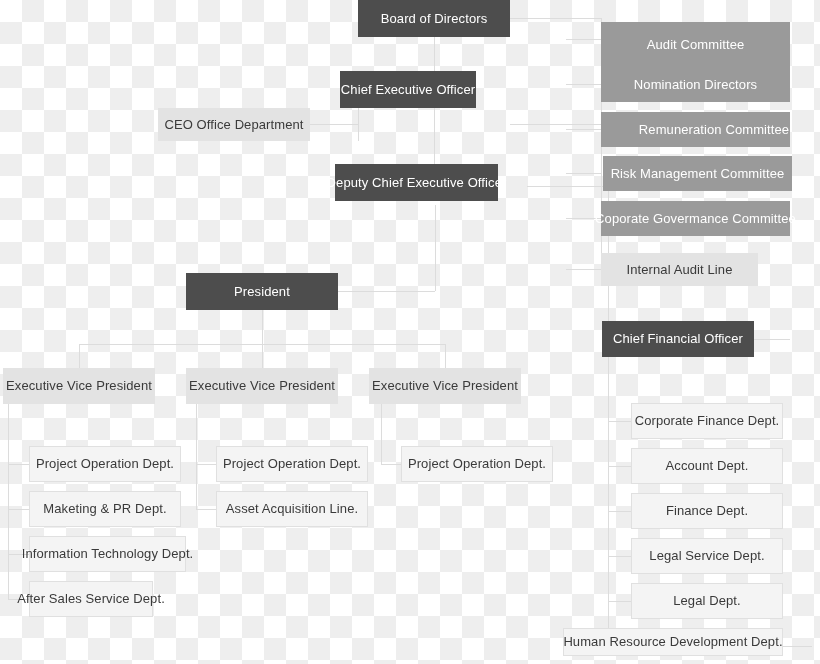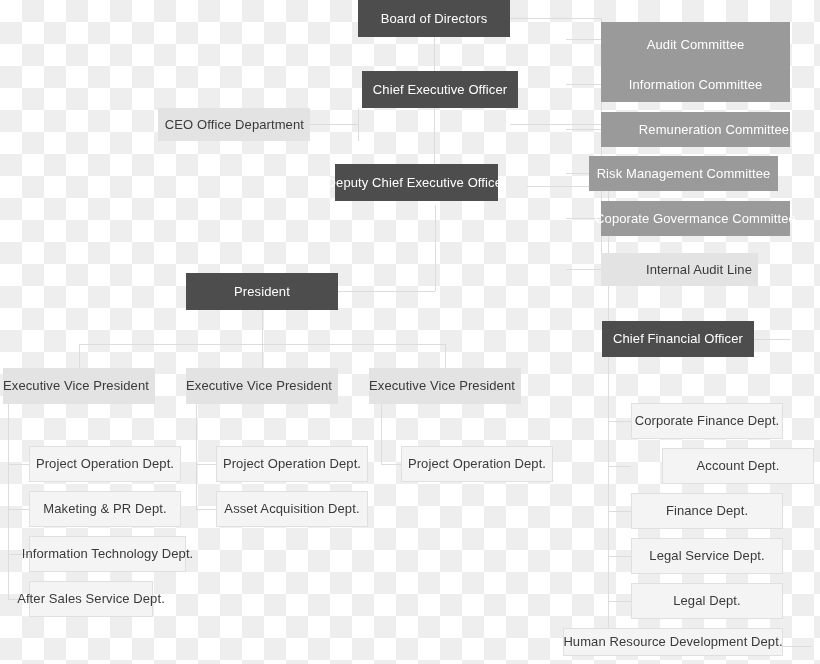--- a/index.html
+++ b/index.html
@@ -45,21 +45,20 @@
     background: #4d4d4d;
     color: #ffffff;
   }
   .lvl-mid {
     background: #9a9a9a;
     color: #ffffff;
   }
   .lvl-light {
     background: #e3e3e3;
     color: #3a3a3a;
-    justify-content: flex-end;
   }
   .lvl-pale {
     background: #f4f4f4;
     color: #3a3a3a;
     border: 1px solid #e0e0e0;
   }
 </style>
 </head>
 <body>
 
@@ -88,21 +87,21 @@
       <path d="M 381 404 L 381 464 M 381 464 L 401 464" fill="none" stroke="#dcdcdc" stroke-width="1" shape-rendering="crispEdges"></path>
       <path d="M 608 357 L 608 646 M 608 421 L 631 421 M 608 466 L 631 466 M 608 511 L 631 511 M 608 556 L 631 556 M 608 601 L 631 601 M 608 646 L 563 646" fill="none" stroke="#dcdcdc" stroke-width="1" shape-rendering="crispEdges"></path>
       <path d="M 783 646 L 812 646" fill="none" stroke="#dcdcdc" stroke-width="1" shape-rendering="crispEdges"></path>
       <path d="M 754 339 L 790 339" fill="none" stroke="#dcdcdc" stroke-width="1" shape-rendering="crispEdges"></path>
     </svg>
 
   <div id="nodes">
       <div class="node lvl-dark" style="left: 358px; top: 0px; width: 152px; height: 37px;">
         <span>Board of Directors</span>
       </div>
-      <div class="node lvl-dark" style="left: 362px; top: 71px; width: 156px; height: 37px;">
+      <div class="node lvl-dark" style="left: 340px; top: 71px; width: 136px; height: 37px;">
         <span>Chief Executive Officer</span>
       </div>
       <div class="node lvl-light" style="left: 158px; top: 108px; width: 152px; height: 33px;">
         <span>CEO Office Department</span>
       </div>
       <div class="node lvl-dark" style="left: 335px; top: 164px; width: 163px; height: 37px; justify-content: center;">
         <span>Deputy Chief Executive Officer</span>
       </div>
       <div class="node lvl-dark" style="left: 186px; top: 273px; width: 152px; height: 37px;">
         <span>President</span>
@@ -125,50 +124,50 @@
       <div class="node lvl-pale" style="left: 29px; top: 536px; width: 157px; height: 36px;">
         <span>Information Technology Dept.</span>
       </div>
       <div class="node lvl-pale" style="left: 29px; top: 581px; width: 124px; height: 36px;">
         <span>After Sales Service Dept.</span>
       </div>
       <div class="node lvl-pale" style="left: 216px; top: 446px; width: 152px; height: 36px;">
         <span>Project Operation Dept.</span>
       </div>
       <div class="node lvl-pale" style="left: 216px; top: 491px; width: 152px; height: 36px;">
-        <span>Asset Acquisition Dept.</span>
+        <span>Asset Acquisition Line.</span>
       </div>
       <div class="node lvl-pale" style="left: 401px; top: 446px; width: 152px; height: 36px;">
         <span>Project Operation Dept.</span>
       </div>
       <div class="node lvl-mid" style="left: 601px; top: 22px; width: 189px; height: 45px;">
         <span>Audit Committee</span>
       </div>
       <div class="node lvl-mid" style="left: 601px; top: 67px; width: 189px; height: 35px;">
-        <span>Information Committee</span>
+        <span>Nomination Directors</span>
       </div>
       <div class="node lvl-mid" style="left: 601px; top: 112px; width: 189px; height: 35px; padding-left: 43px;">
         <span>Remuneration Committee</span>
       </div>
-      <div class="node lvl-mid" style="left: 589px; top: 156px; width: 189px; height: 35px; text-align: center;">
+      <div class="node lvl-mid" style="left: 603px; top: 156px; width: 189px; height: 35px; text-align: center;">
         <span>Risk Management Committee</span>
       </div>
       <div class="node lvl-mid" style="left: 601px; top: 201px; width: 189px; height: 35px;">
         <span>Coporate Govermance Committee</span>
       </div>
       <div class="node lvl-light" style="left: 601px; top: 253px; width: 157px; height: 33px;">
         <span>Internal Audit Line</span>
       </div>
       <div class="node lvl-dark" style="left: 602px; top: 321px; width: 152px; height: 36px;">
         <span>Chief Financial Officer</span>
       </div>
       <div class="node lvl-pale" style="left: 631px; top: 403px; width: 152px; height: 36px;">
         <span>Corporate Finance Dept.</span>
       </div>
-      <div class="node lvl-pale" style="left: 631px; top: 448px; width: 152px; height: 36px; margin-left: 31px;">
+      <div class="node lvl-pale" style="left: 631px; top: 448px; width: 152px; height: 36px;">
         <span>Account Dept.</span>
       </div>
       <div class="node lvl-pale" style="left: 631px; top: 493px; width: 152px; height: 36px;">
         <span>Finance Dept.</span>
       </div>
       <div class="node lvl-pale" style="left: 631px; top: 538px; width: 152px; height: 36px;">
         <span>Legal Service Dept.</span>
       </div>
       <div class="node lvl-pale" style="left: 631px; top: 583px; width: 152px; height: 36px; text-align: center;">
         <span>Legal Dept.</span>

